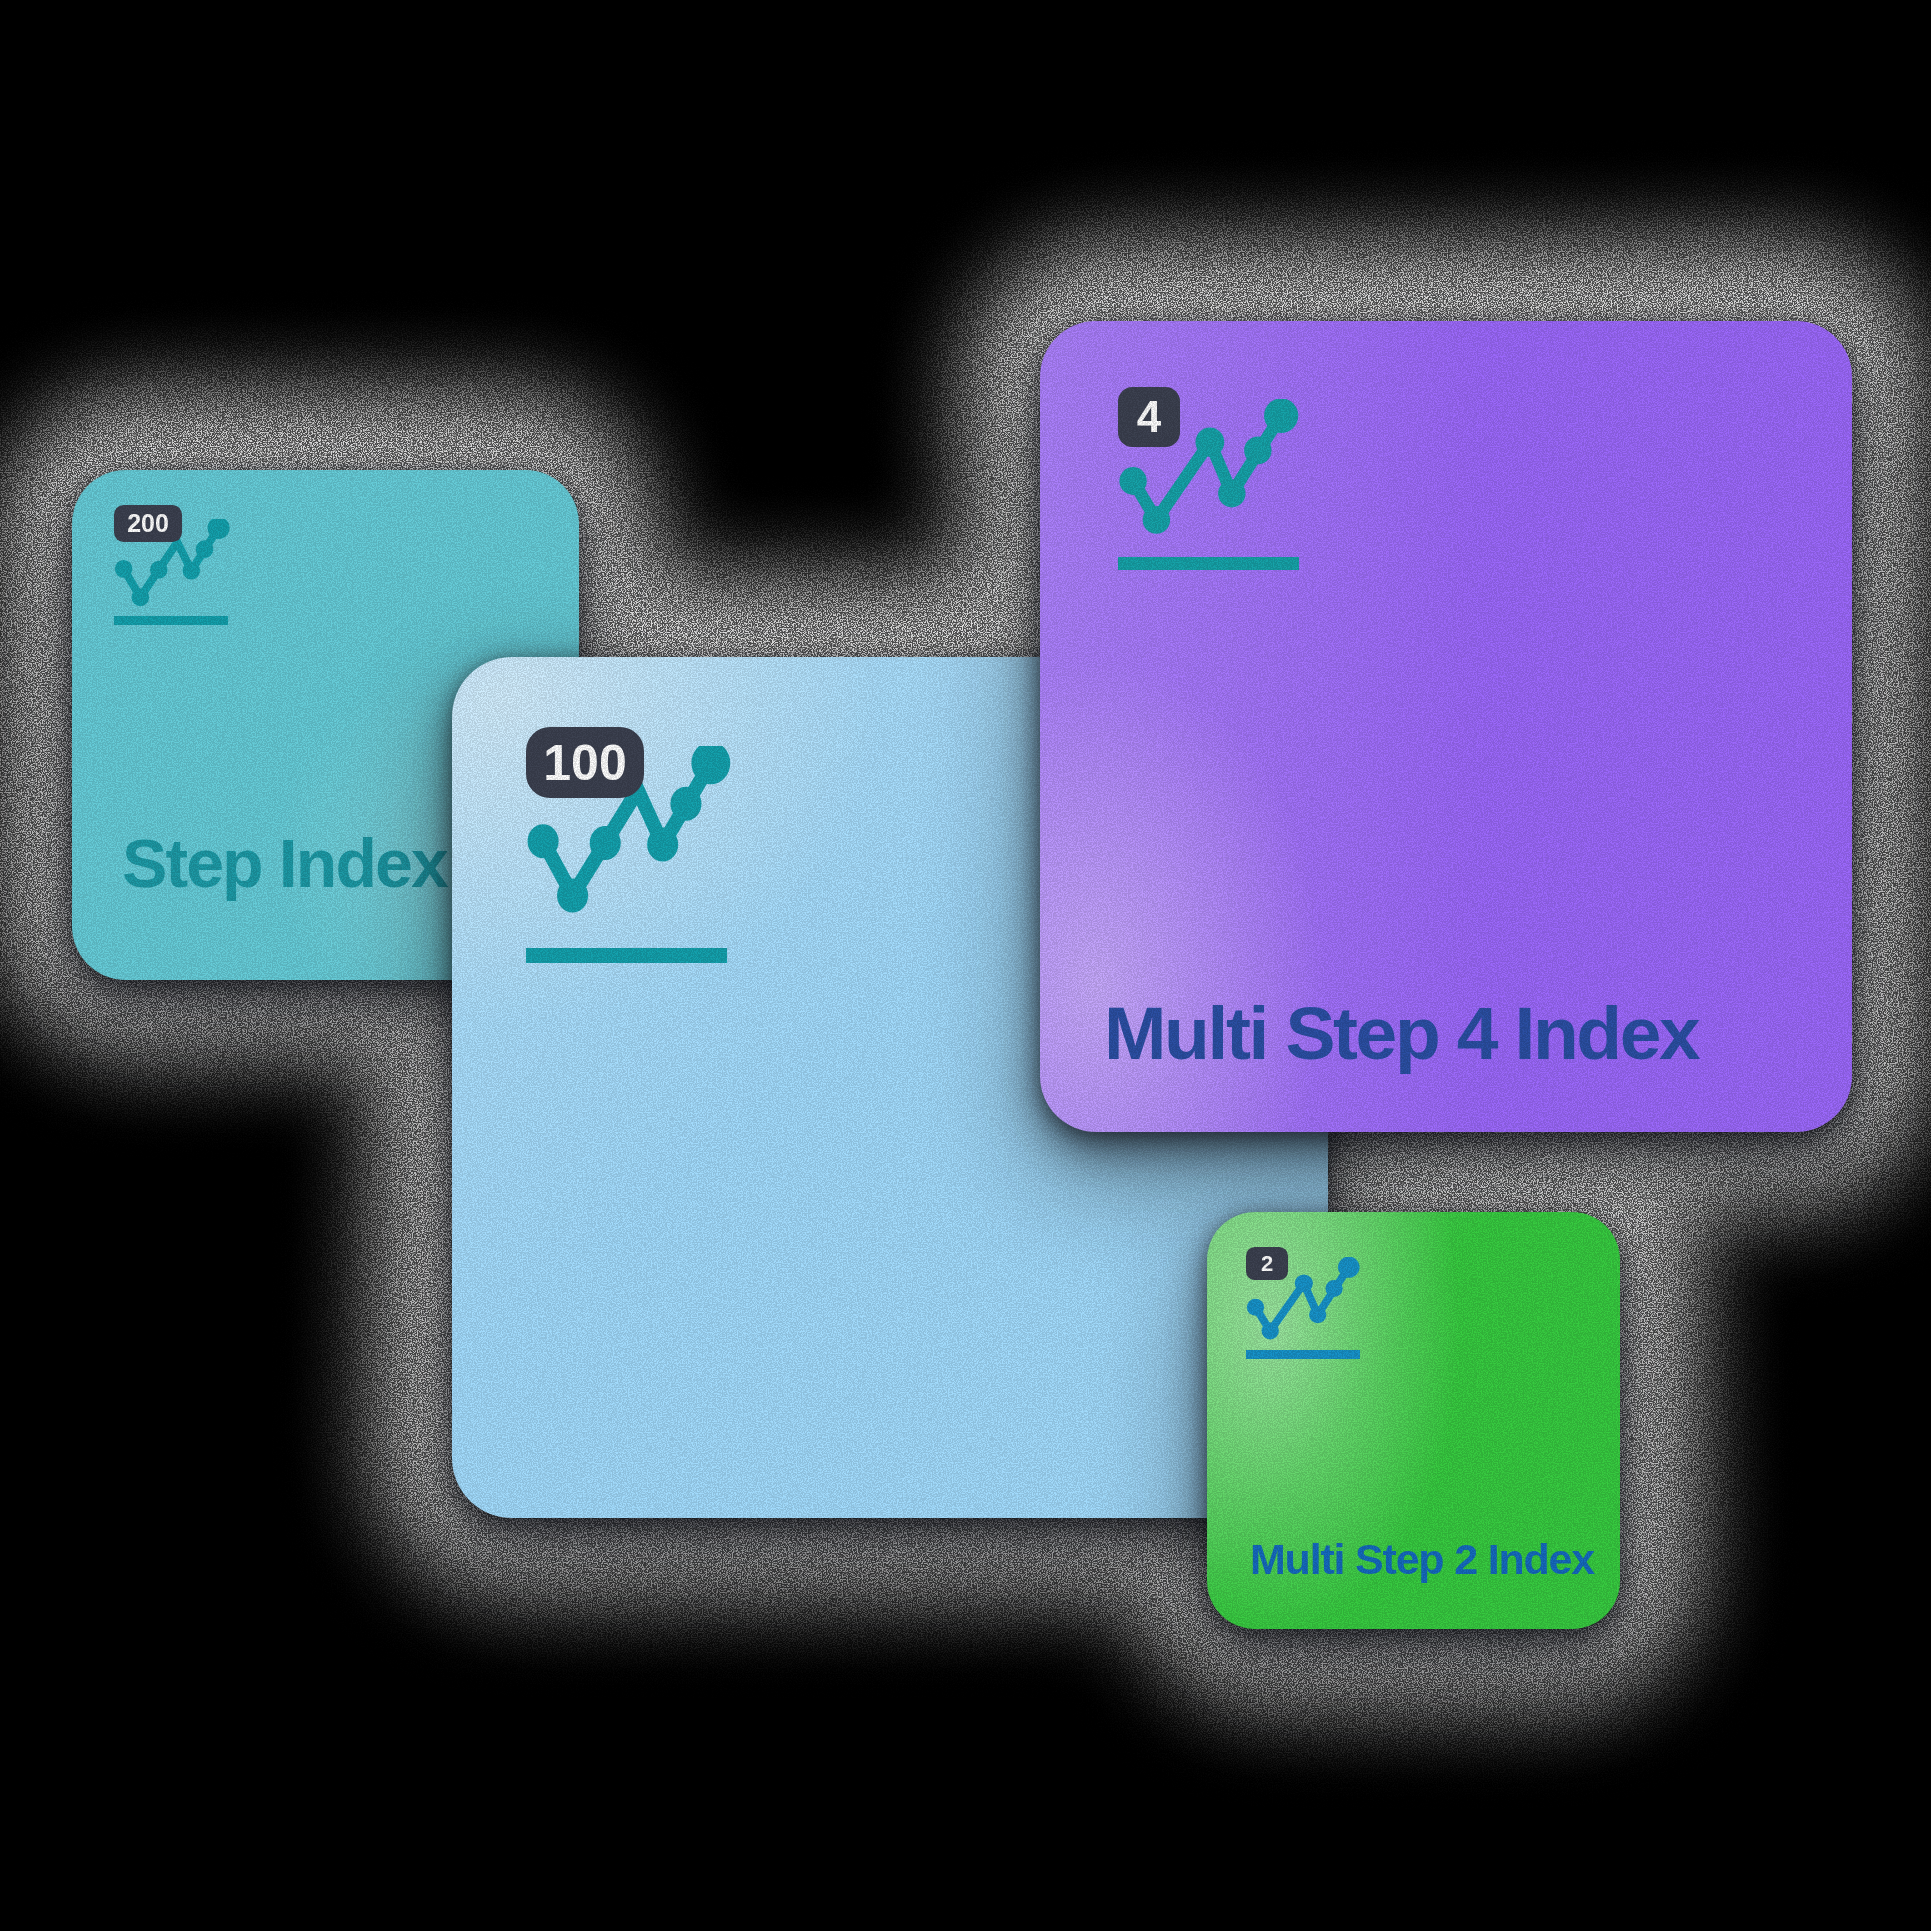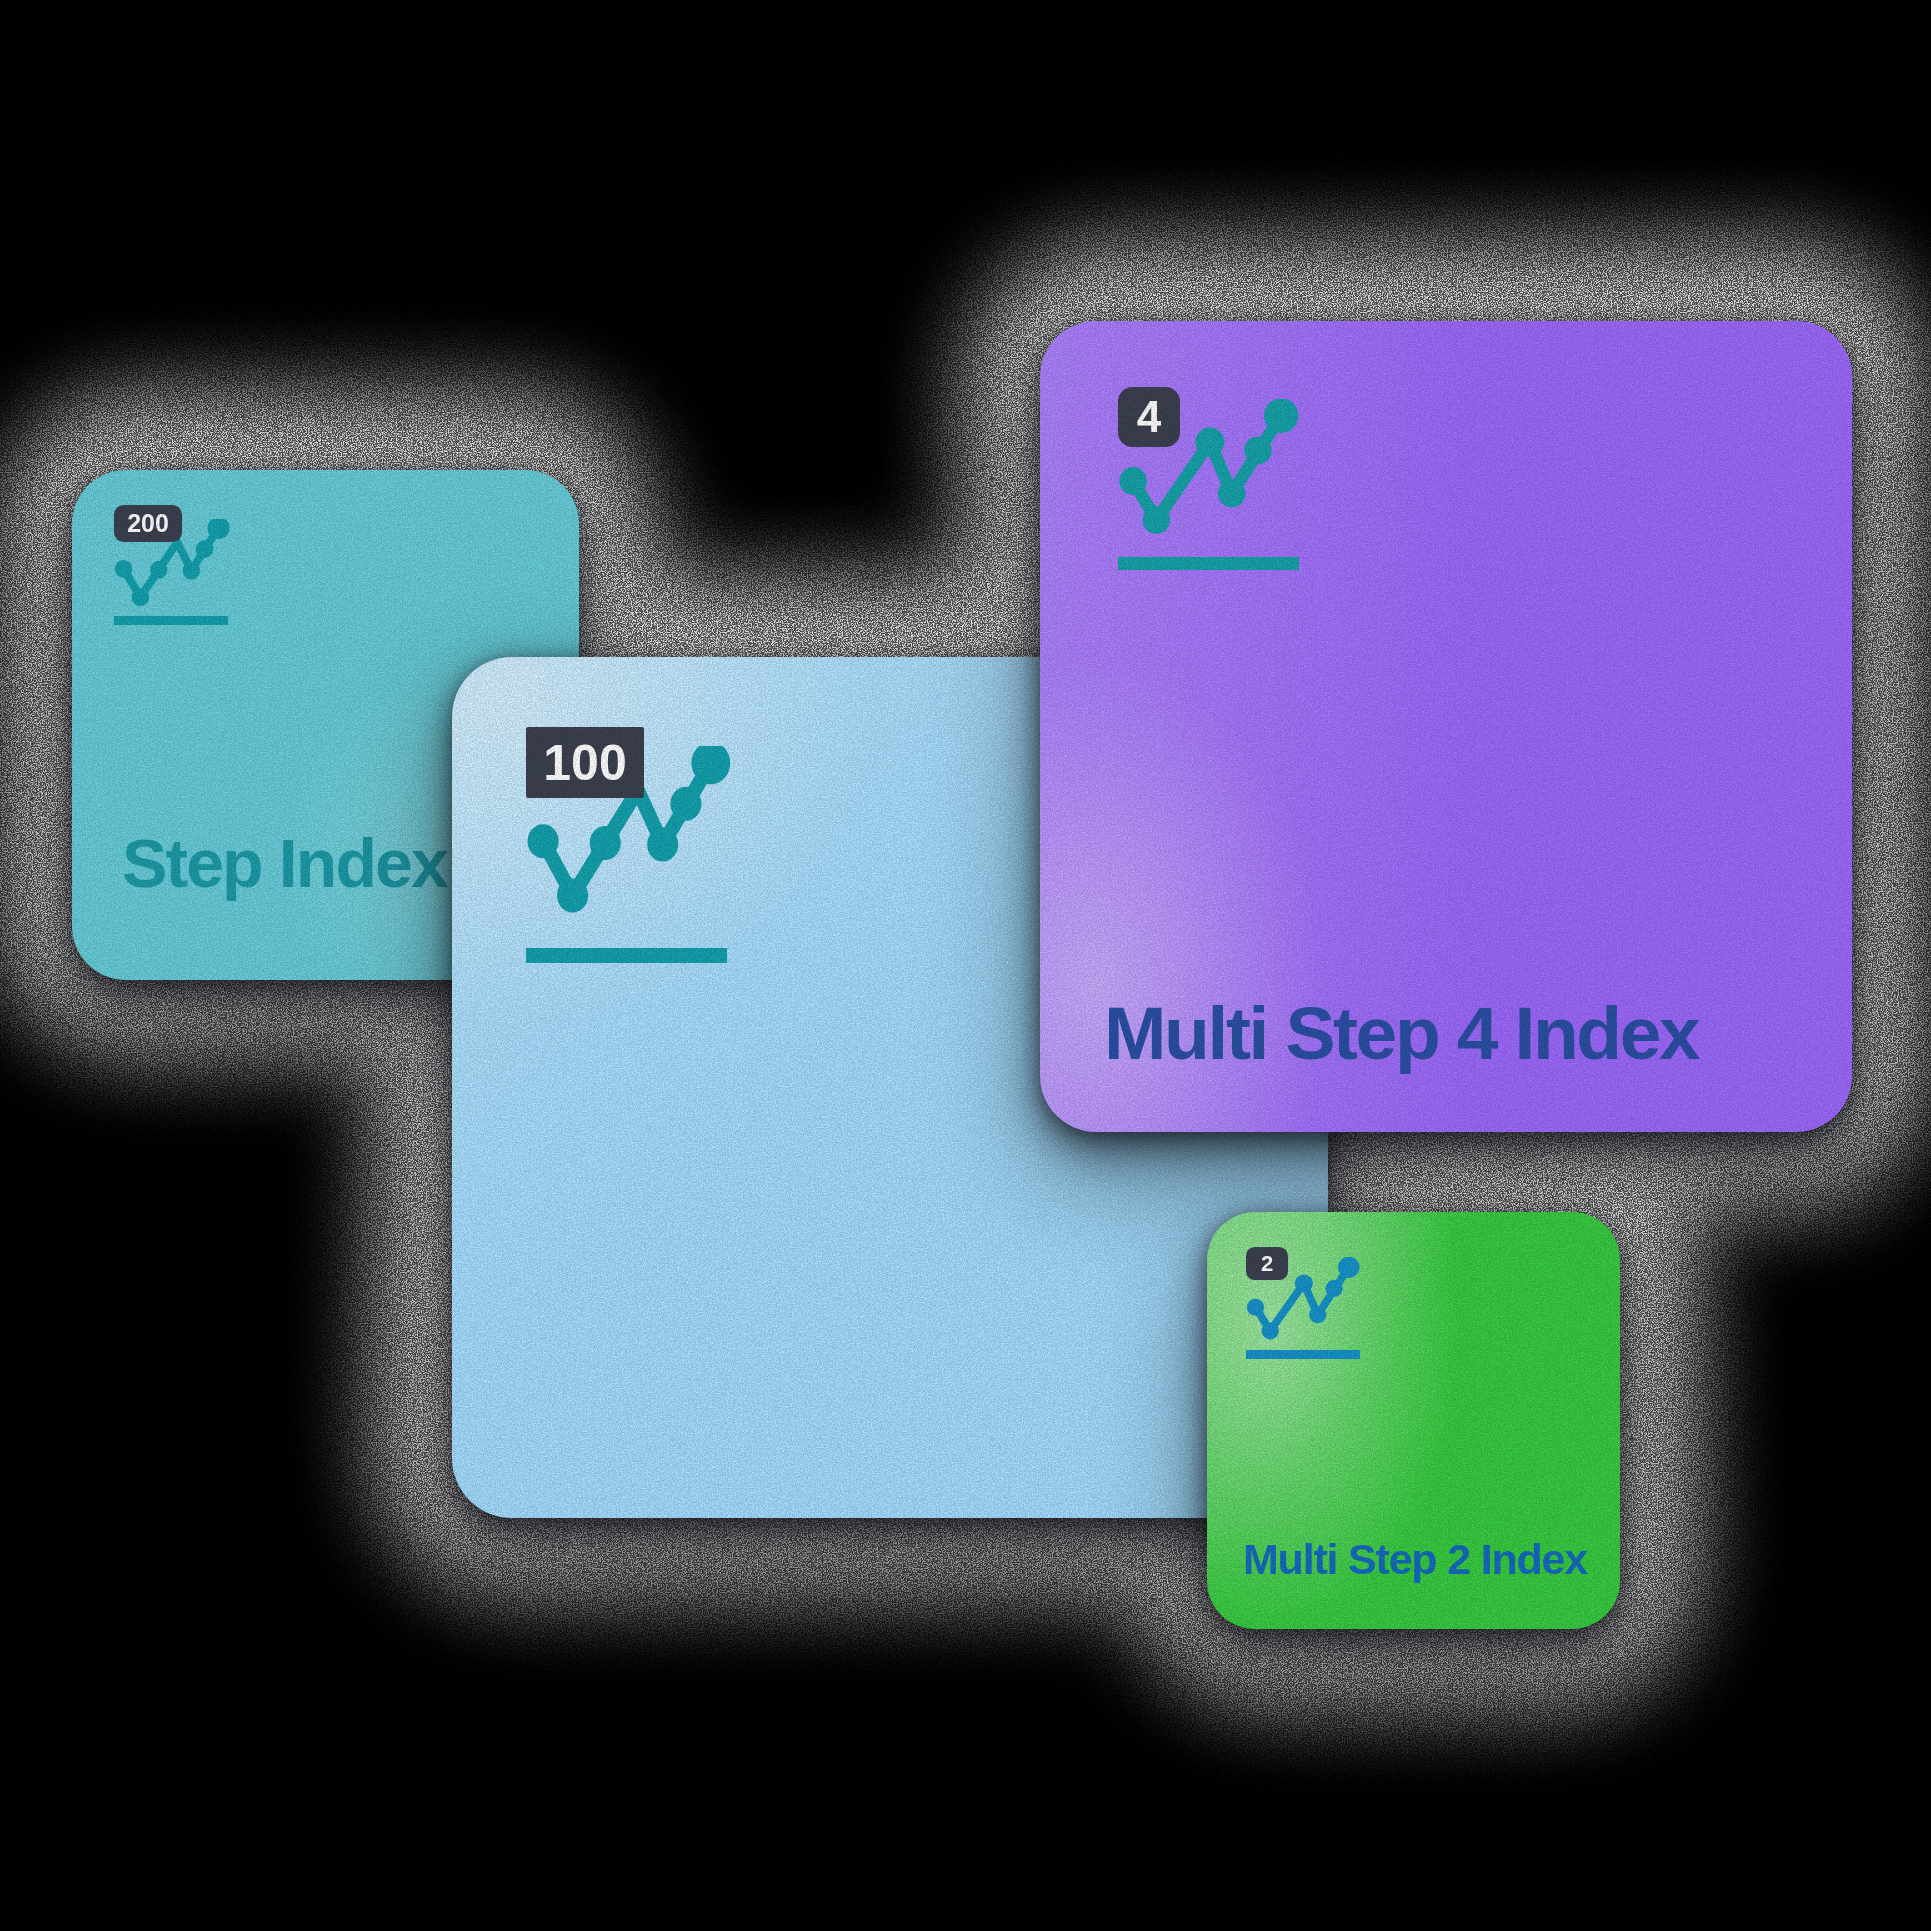--- a/index.html
+++ b/index.html
@@ -86,21 +86,21 @@
   }
   .zigzag { position: absolute; left: 0; width: 100%; z-index: 1; }
   .underline { position: absolute; left: 0; bottom: 0; background: currentColor; }
 
   .c0 .icon-block { left: 42px; top: 35px;  width: 116px; height: 120px; }
   .c0 .badge      { width: 68px;  height: 37px; border-radius: 9.7px; font-size: 25px; }
   .c0 .zigzag     { top: 13.5px; height: 89px; }
   .c0 .underline  { width: 114px; height: 8.7px; }
 
   .c1 .icon-block { left: 74px; top: 70px;  width: 205px; height: 236px; }
-  .c1 .badge      { width: 118px; height: 71px; border-radius: 2px; font-size: 50px; }
+  .c1 .badge      { width: 118px; height: 71px; border-radius: 24px; font-size: 50px; }
   .c1 .zigzag     { top: 19.3px; height: 170px; }
   .c1 .underline  { width: 201px; height: 15.4px; }
 
   .c2 .icon-block { left: 78px; top: 66px;  width: 181px; height: 183px; }
   .c2 .badge      { width: 62px;  height: 60px; border-radius: 14.5px; font-size: 44px; }
   .c2 .zigzag     { top: 11.6px; height: 139px; }
   .c2 .underline  { width: 181px; height: 13.5px; }
 
   .c3 .icon-block { left: 39px; top: 35px;  width: 114px; height: 112px; }
   .c3 .badge      { width: 42px;  height: 33px; border-radius: 8.7px; font-size: 22px; }
@@ -111,21 +111,21 @@
   .title {
     position: absolute;
     font-weight: bold;
     color: var(--title-color);
     white-space: nowrap;
     line-height: 1;
   }
   .c0 .title { left: 50px; top: 359px; font-size: 68px; letter-spacing: -1.9px; }
   .c1 .title { left: 94px; top: 681px; font-size: 71px; letter-spacing: -2.4px; }
   .c2 .title { left: 64px; top: 639px; font-size: 75px; letter-spacing: -2.4px; margin-top: 36px; }
-  .c3 .title { left: 36px; top: 326px; font-size: 43px; letter-spacing: -1.2px; }
+  .c3 .title { left: 43px; top: 326px; font-size: 43px; letter-spacing: -1.2px; }
 
   .svgdefs { position: absolute; width: 0; height: 0; }
 </style>
 </head>
 <body>
 
 <svg class="svgdefs" aria-hidden="true">
   <defs>
     <filter id="grainF" x="0%" y="0%" width="100%" height="100%">
       <feTurbulence type="fractalNoise" baseFrequency="0.8" numOctaves="2" seed="7" stitchTiles="stitch"></feTurbulence>

